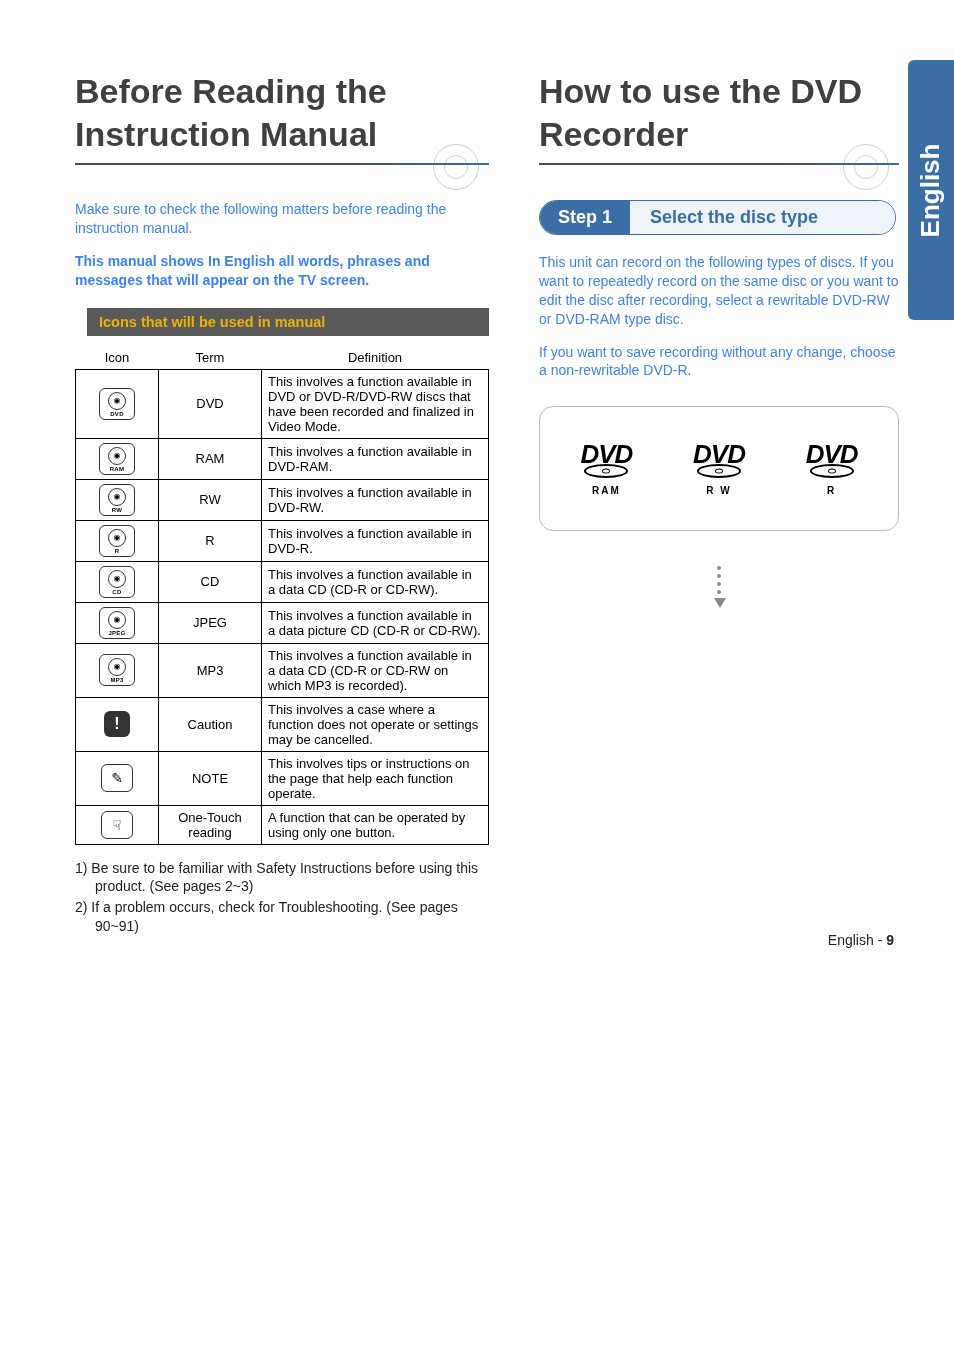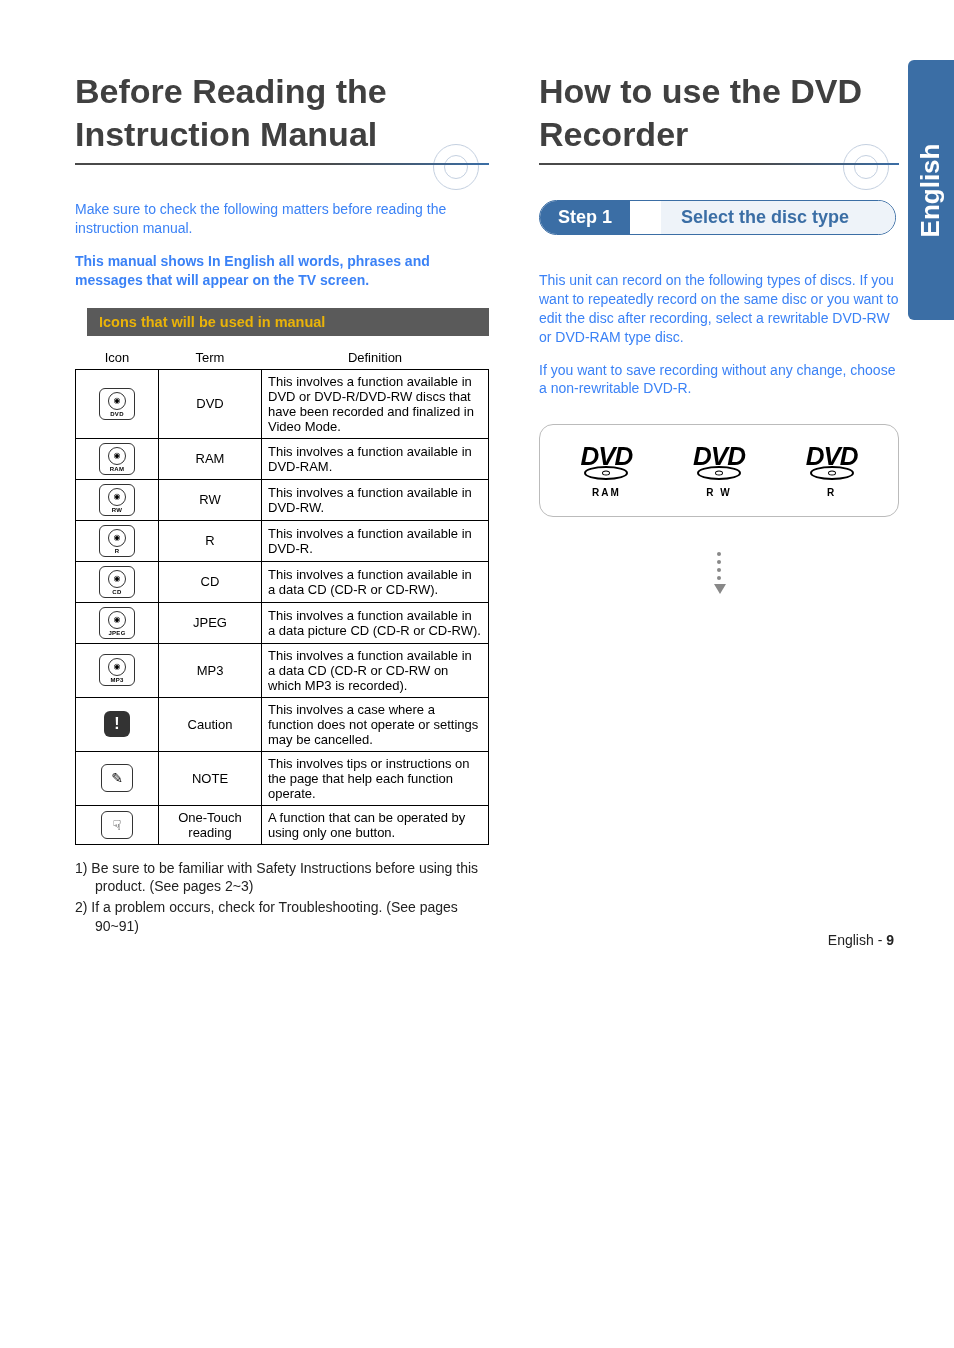--- a/index.html
+++ b/index.html
@@ -159,23 +159,22 @@
     margin-bottom: 2px;
   }
 
   
   .step-bar {
     border: 1px solid #3b6ea5;
     border-radius: 18px;
     display:flex;
     align-items:stretch;
     overflow:hidden;
-    margin-bottom: 36px;
+    margin-bottom: 18px;
     width: 355px;
-    gap: 31px;
   }
   .step-bar .step-num {
     background:#3b6ea5;
     color:#fff;
     font-weight:bold;
     font-size:18px;
     padding: 6px 18px;
     display:flex;
     align-items:center;
   }
@@ -186,21 +185,21 @@
     padding: 2px 20px;
     display:flex;
     align-items:center;
     flex:1;
     background:#eef3f9;
   }
 
   .disc-logos {
     border:1px solid #bbb;
     border-radius:14px;
-    padding: 16px 10px;
+    padding: 32px 10px;
     display:flex;
     justify-content:space-around;
     align-items:center;
     margin-top: 26px;
   }
   .dvd-logo {
     text-align:center;
     font-family: Arial, sans-serif;
   }
   .dvd-logo .dvd-word {

